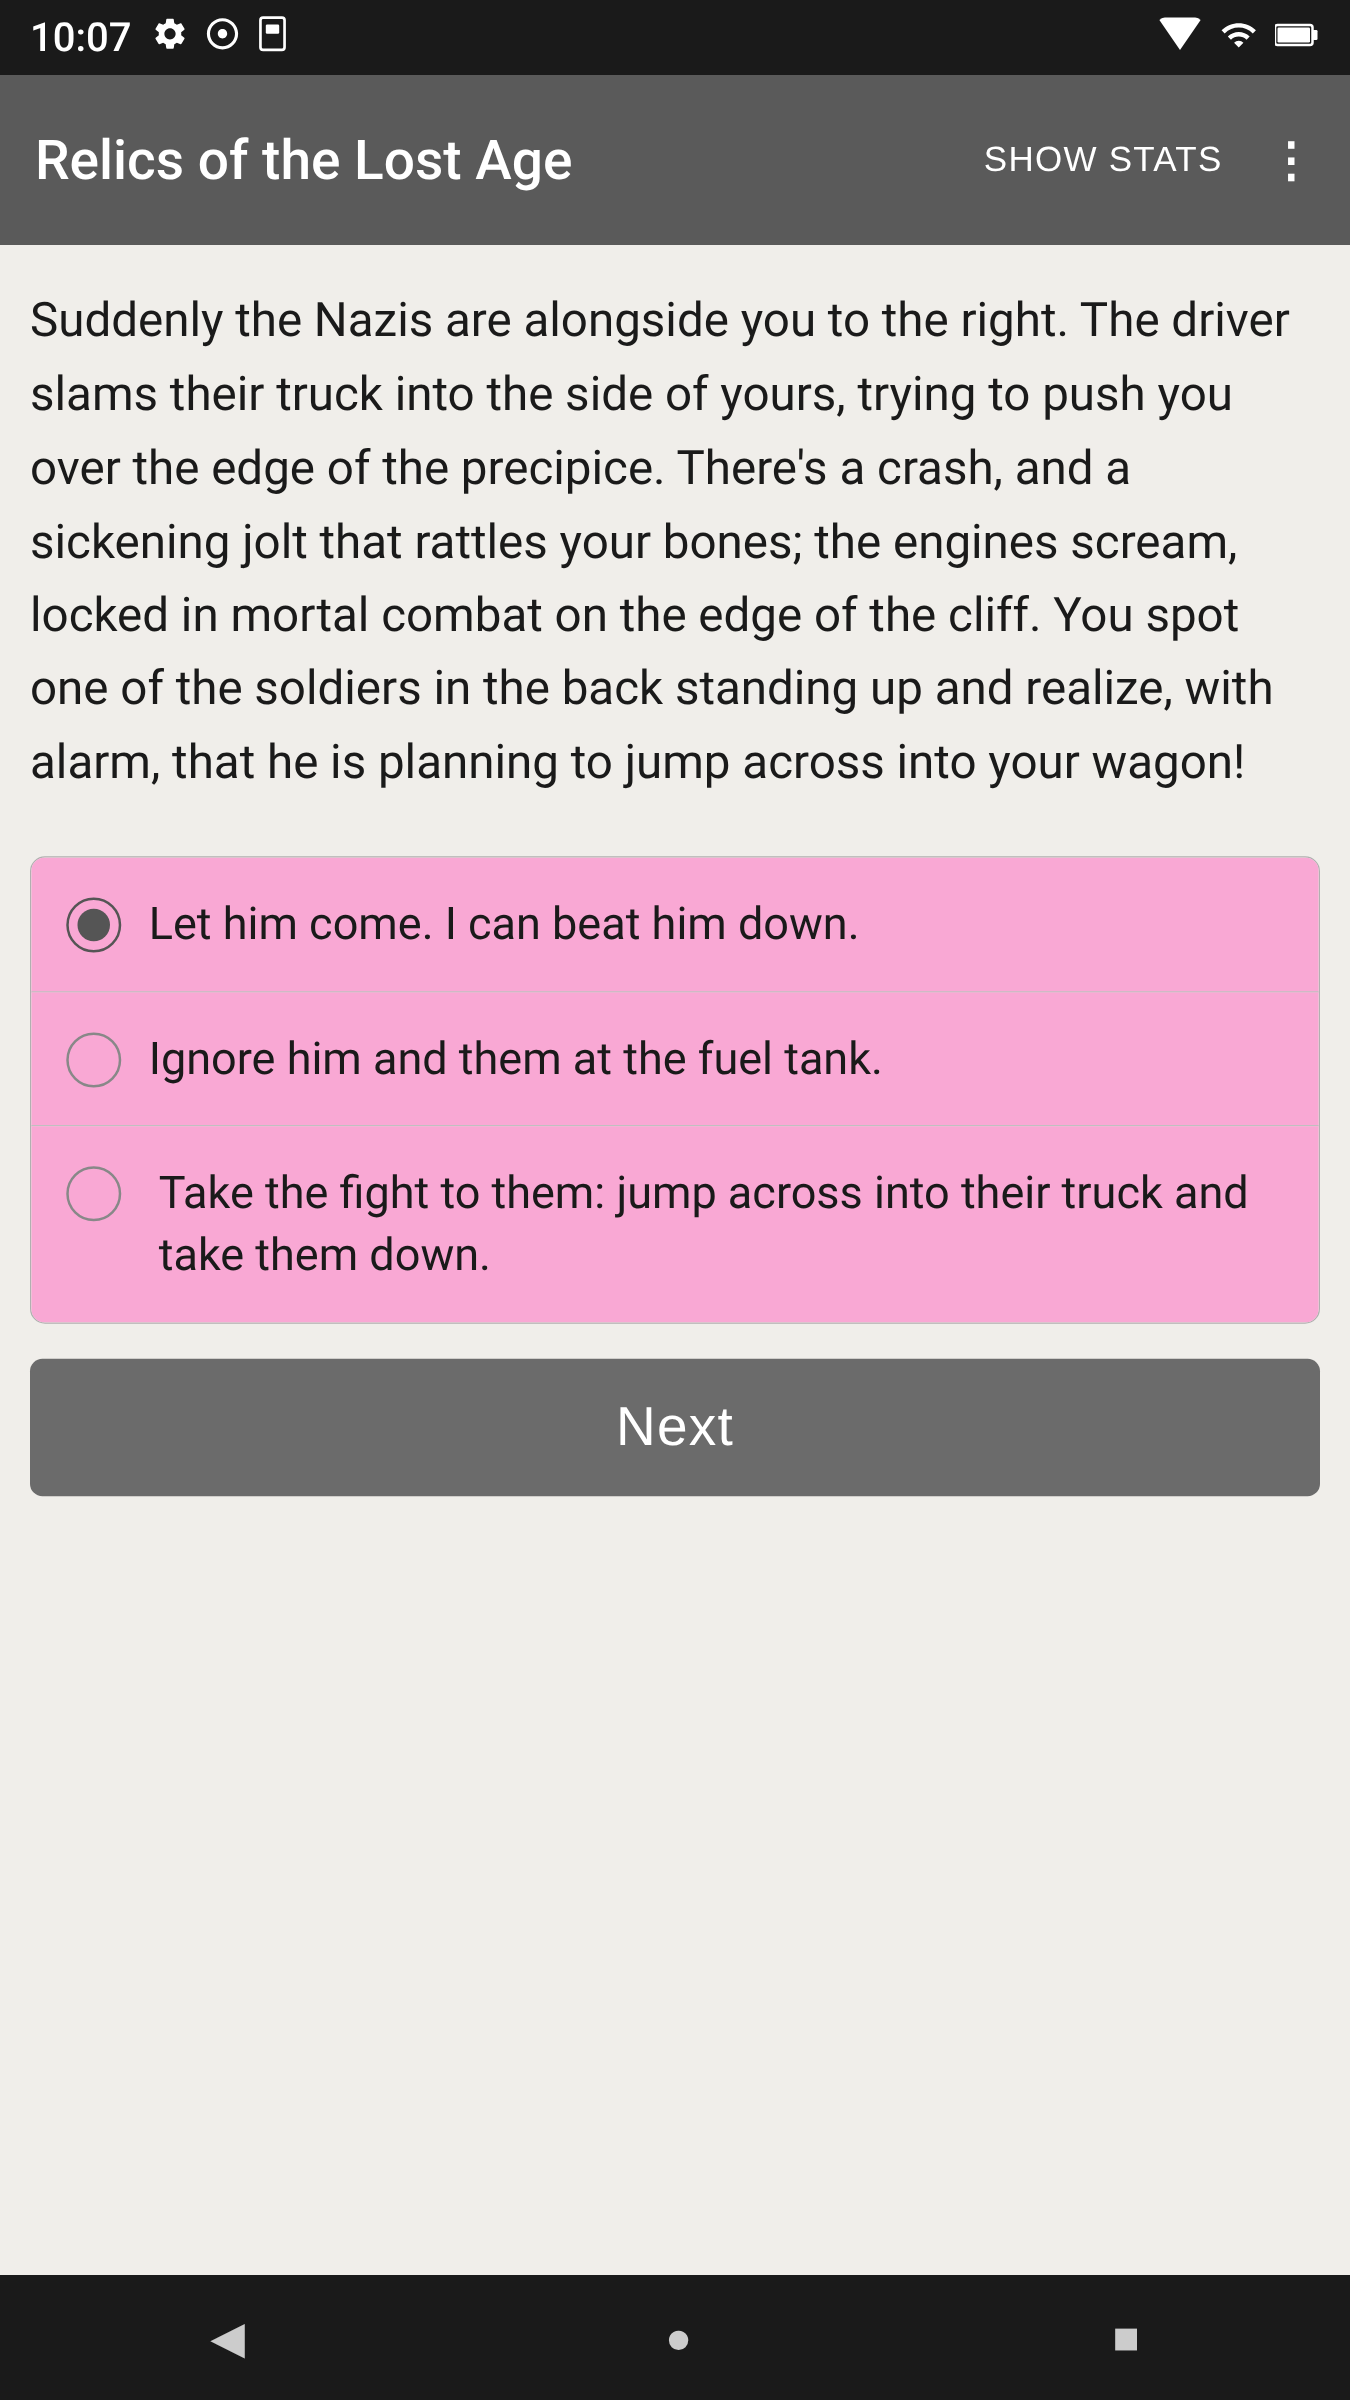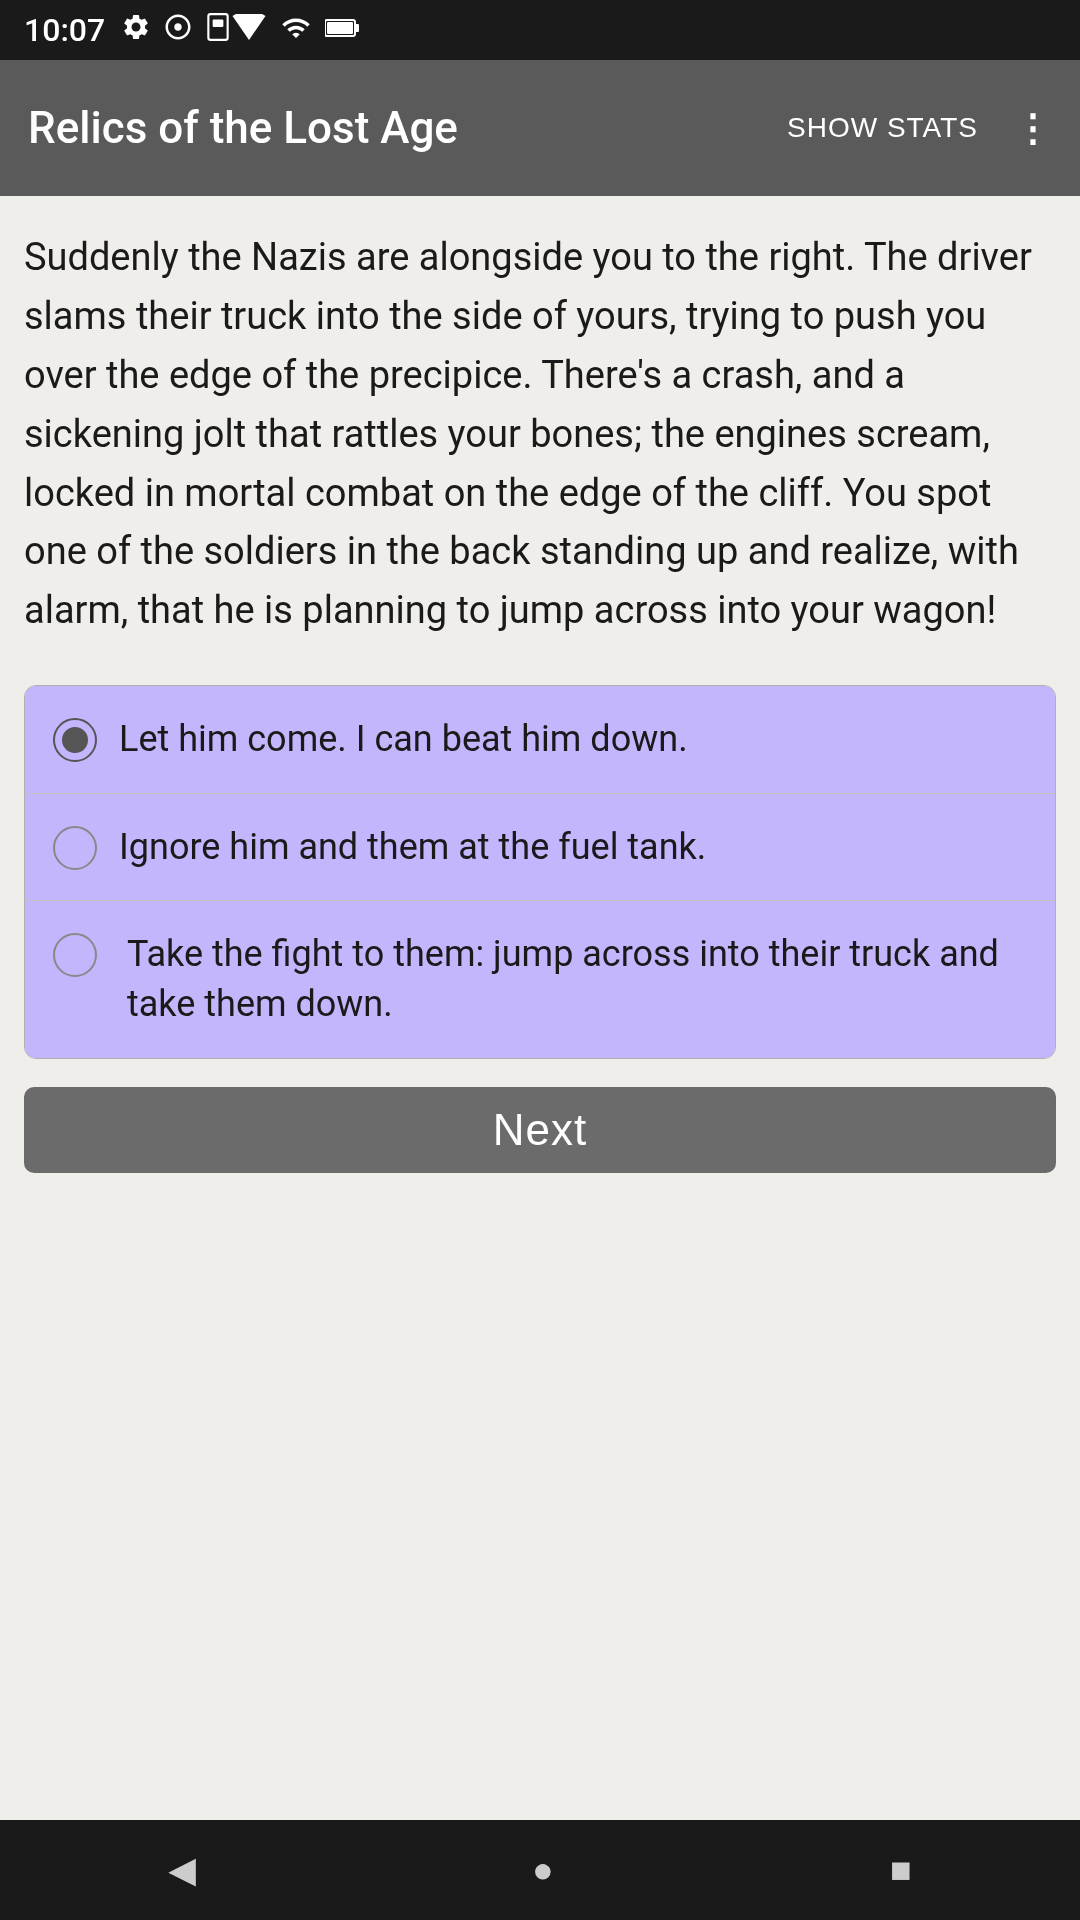--- a/index.html
+++ b/index.html
@@ -18,20 +18,21 @@
       flex-direction: column;
       overflow: hidden;
     }
 
     
     .status-bar {
       background-color: #1a1a1a;
       height: 60px;
       display: flex;
       align-items: center;
+      justify-content: space-between;
       padding: 0 24px;
       flex-shrink: 0;
     }
 
     .status-bar-left {
       display: flex;
       align-items: center;
       gap: 16px;
     }
 
@@ -117,21 +118,21 @@
       border: 1.5px solid #b0b0b0;
       border-radius: 12px;
       overflow: hidden;
       margin-bottom: 28px;
     }
 
     .choice-item {
       display: flex;
       align-items: flex-start;
       padding: 28px 28px;
-      background-color: #c4b5fd;
+      background-color: #f9a8d4;
       cursor: pointer;
       border-bottom: 1px solid #c0c0c0;
       gap: 22px;
     }
 
     .choice-item:last-child {
       border-bottom: none;
       gap: 30px;
     }
 
@@ -167,21 +168,21 @@
       line-height: 1.4;
     }
 
     
     .next-btn {
       background-color: #6b6b6b;
       color: white;
       border: none;
       border-radius: 10px;
       width: 100%;
-      height: 86px;
+      height: 110px;
       font-size: 44px;
       font-weight: 500;
       cursor: pointer;
       letter-spacing: 1px;
     }
 
     
     .bottom-nav {
       background-color: #1a1a1a;
       height: 100px;

